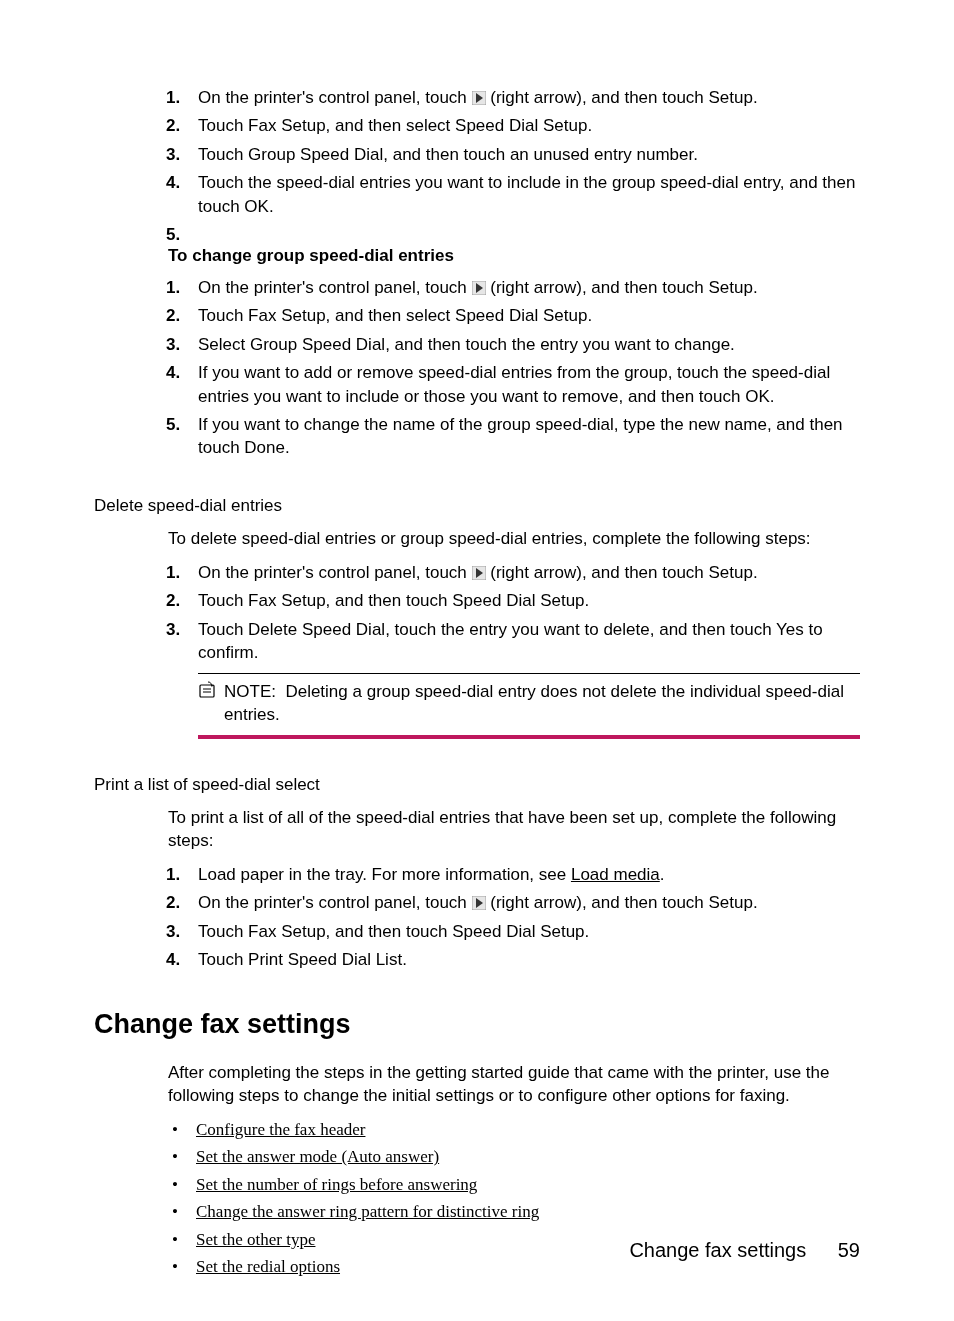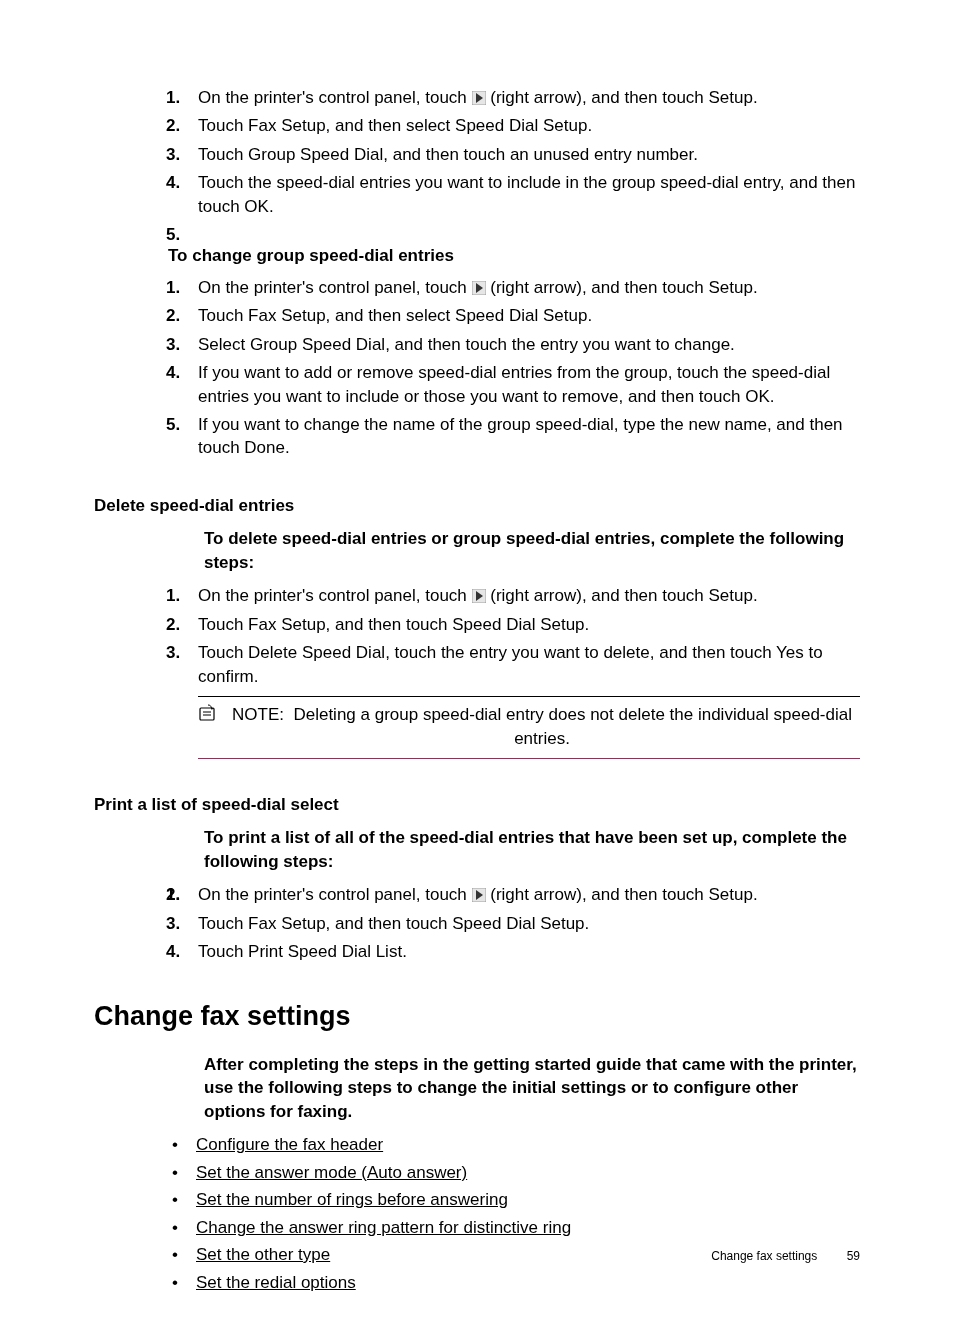--- a/index.html
+++ b/index.html
@@ -44,33 +44,31 @@
     display: inline-block;
     vertical-align: -2px;
   }
   .arrow-icon svg { display: block; }
   .subheading {
     font-weight: bold;
     margin: 26px 0 8px 74px;
   }
   h2.section {
     font-size: 17px;
-    font-weight: bold;
+    font-weight: normal;
     margin: 34px 0 10px 0;
   }
   .paratext {
-    margin: 0 0 10px 110px;
-    font-weight: bold;
+    margin: 0 0 10px 74px;
   }
   .note-box {
     margin: 8px 0 10px 104px;
     border-top: 1px solid #000;
-    border-bottom: 1px solid #be185d;
+    border-bottom: 4px solid #be185d;
     padding: 6px 0 8px 0;
-    text-align: center;
   }
   .note-inner {
     position: relative;
     padding-left: 26px;
   }
   .note-icon {
     position: absolute;
     left: 0;
     top: 1px;
   }
@@ -82,33 +80,34 @@
   }
   ul.bullets {
     list-style: none;
     margin: 0 0 0 74px;
     padding: 0;
   }
   ul.bullets > li {
     position: relative;
     padding-left: 28px;
     margin-bottom: 4px;
+    font-family: Liberation Serif, serif;
   }
   ul.bullets > li::before {
     content: "•";
     position: absolute;
     left: 4px;
     top: 0;
   }
   .link { text-decoration: underline; }
   .footer {
     position: absolute;
     bottom: 56px;
     right: 94px;
-    font-size: 12px;
+    font-size: 20px;
   }
   .footer .pnum { margin-left: 26px; }
 </style>
 </head>
 <body>
 
 <div class="page">
 <div class="content">
 
   <ol class="numbered">
@@ -219,20 +218,23 @@
       </span>
       <span class="b">NOTE:</span>&nbsp;&nbsp;<span>Deleting a group speed-dial entry does not delete the individual speed-dial entries.</span>
     </div>
   </div>
 
   <h2 class="section">Print a list of speed-dial select</h2>
   <p class="paratext">To print a list of all of the speed-dial entries that have been set up, complete the following steps:</p>
   <ol class="numbered">
     <li>
       <span class="num">1.</span>
+      <span>
+        <span>Load paper in the tray. For more information, see </span><span class="link">Load media</span><span>.</span>
+      </span>
     </li>
     <li>
       <span class="num">2.</span>
       <span>
         <span>On the printer's control panel, touch </span><span class="arrow-icon"><svg width="14" height="14" viewBox="0 0 14 14">
                 <rect x="0" y="0" width="14" height="14" fill="#e6e6e6" stroke="#777" stroke-width="0.6"></rect>
                 <polygon points="4,2 11,7 4,12" fill="#333"></polygon>
               </svg></span> <span>(right arrow)</span><span>, and then touch </span><span class="b">Setup</span><span>.</span>
       </span>
     </li>

